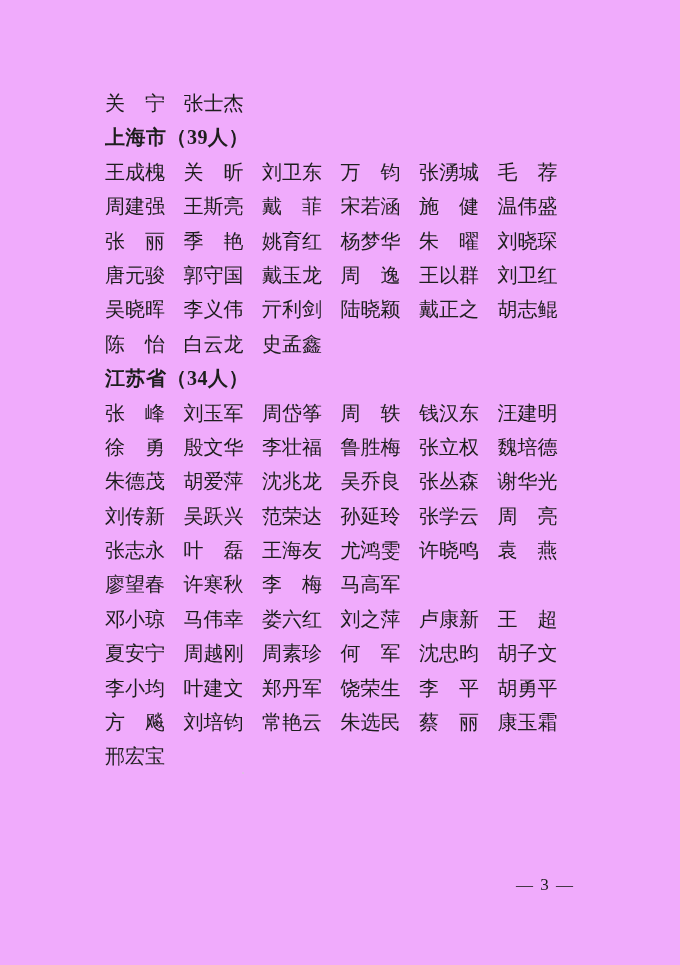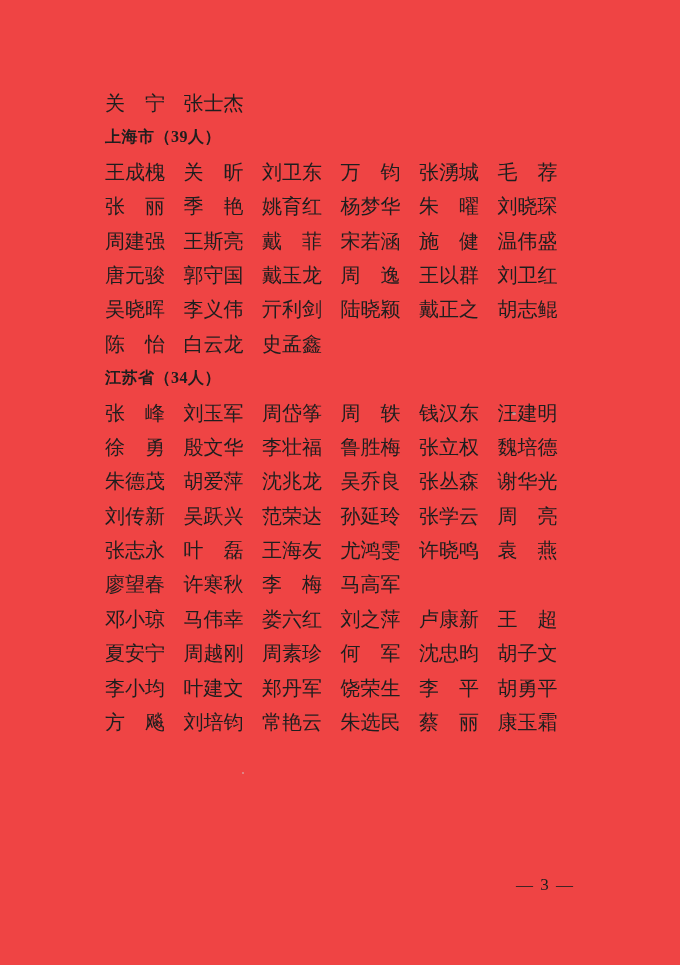--- a/index.html
+++ b/index.html
@@ -1,37 +1,37 @@
 <!DOCTYPE html>
 <html><head>
 <meta charset="utf-8">
 <style>
   html, body { margin: 0; padding: 0; }
   .page {
     position: relative;
     width: 680px;
     height: 965px;
-    background: #ef4444;
+    background: #f0abfc;
     overflow: hidden;
     font-family: "Liberation Serif", "DejaVu Serif", serif;
     color: #1e1e1e;
   }
   .content {
     position: absolute;
     left: 105px;
     top: 86px;
     width: 462px;
   }
   .line {
     height: 34.4px;
     line-height: 34.4px;
     white-space: nowrap;
   }
   .line.heading {
-    font-size: 16px;
+    font-size: 20px;
     font-weight: bold;
     letter-spacing: 0.5px;
   }
   .line.names { font-size: 20px; }
   .name {
     display: inline-block;
     width: 60px;
     margin-right: 18.5px;
     white-space: pre;
     text-align: justify;
@@ -56,33 +56,34 @@
   .speck-2 { left: 242px; top: 772px; width: 2px; height: 2px; }
 </style>
 </head>
 <body>
 
 <div class="page">
   <div class="content" id="content">
       <div class="line names"><span class="name">关　宁</span><span class="name">张士杰</span></div>
       <div class="line heading">上海市（39人）</div>
       <div class="line names"><span class="name">王成槐</span><span class="name">关　昕</span><span class="name">刘卫东</span><span class="name">万　钧</span><span class="name">张湧城</span><span class="name">毛　荐</span></div>
+      <div class="line names"><span class="name">周建强</span><span class="name">王斯亮</span><span class="name">戴　菲</span><span class="name">宋若涵</span><span class="name">施　健</span><span class="name">温伟盛</span></div>
       <div class="line names"><span class="name">张　丽</span><span class="name">季　艳</span><span class="name">姚育红</span><span class="name">杨梦华</span><span class="name">朱　曜</span><span class="name">刘晓琛</span></div>
-      <div class="line names"><span class="name">周建强</span><span class="name">王斯亮</span><span class="name">戴　菲</span><span class="name">宋若涵</span><span class="name">施　健</span><span class="name">温伟盛</span></div>
       <div class="line names"><span class="name">唐元骏</span><span class="name">郭守国</span><span class="name">戴玉龙</span><span class="name">周　逸</span><span class="name">王以群</span><span class="name">刘卫红</span></div>
       <div class="line names"><span class="name">吴晓晖</span><span class="name">李义伟</span><span class="name">亓利剑</span><span class="name">陆晓颖</span><span class="name">戴正之</span><span class="name">胡志鲲</span></div>
       <div class="line names"><span class="name">陈　怡</span><span class="name">白云龙</span><span class="name">史孟鑫</span></div>
       <div class="line heading">江苏省（34人）</div>
       <div class="line names"><span class="name">张　峰</span><span class="name">刘玉军</span><span class="name">周岱筝</span><span class="name">周　轶</span><span class="name">钱汉东</span><span class="name">汪建明</span></div>
       <div class="line names"><span class="name">徐　勇</span><span class="name">殷文华</span><span class="name">李壮福</span><span class="name">鲁胜梅</span><span class="name">张立权</span><span class="name">魏培德</span></div>
       <div class="line names"><span class="name">朱德茂</span><span class="name">胡爱萍</span><span class="name">沈兆龙</span><span class="name">吴乔良</span><span class="name">张丛森</span><span class="name">谢华光</span></div>
       <div class="line names"><span class="name">刘传新</span><span class="name">吴跃兴</span><span class="name">范荣达</span><span class="name">孙延玲</span><span class="name">张学云</span><span class="name">周　亮</span></div>
       <div class="line names"><span class="name">张志永</span><span class="name">叶　磊</span><span class="name">王海友</span><span class="name">尤鸿雯</span><span class="name">许晓鸣</span><span class="name">袁　燕</span></div>
       <div class="line names"><span class="name">廖望春</span><span class="name">许寒秋</span><span class="name">李　梅</span><span class="name">马高军</span></div>
       <div class="line names"><span class="name">邓小琼</span><span class="name">马伟幸</span><span class="name">娄六红</span><span class="name">刘之萍</span><span class="name">卢康新</span><span class="name">王　超</span></div>
       <div class="line names"><span class="name">夏安宁</span><span class="name">周越刚</span><span class="name">周素珍</span><span class="name">何　军</span><span class="name">沈忠昀</span><span class="name">胡子文</span></div>
       <div class="line names"><span class="name">李小均</span><span class="name">叶建文</span><span class="name">郑丹军</span><span class="name">饶荣生</span><span class="name">李　平</span><span class="name">胡勇平</span></div>
       <div class="line names"><span class="name">方　飚</span><span class="name">刘培钧</span><span class="name">常艳云</span><span class="name">朱选民</span><span class="name">蔡　丽</span><span class="name">康玉霜</span></div>
+      <div class="line names"><span class="name">邢宏宝</span></div>
     </div>
   <div class="footer">— 3 —</div>
   <div class="speck speck-1"></div>
   <div class="speck speck-2"></div>
 </div>
 
 </body></html>

